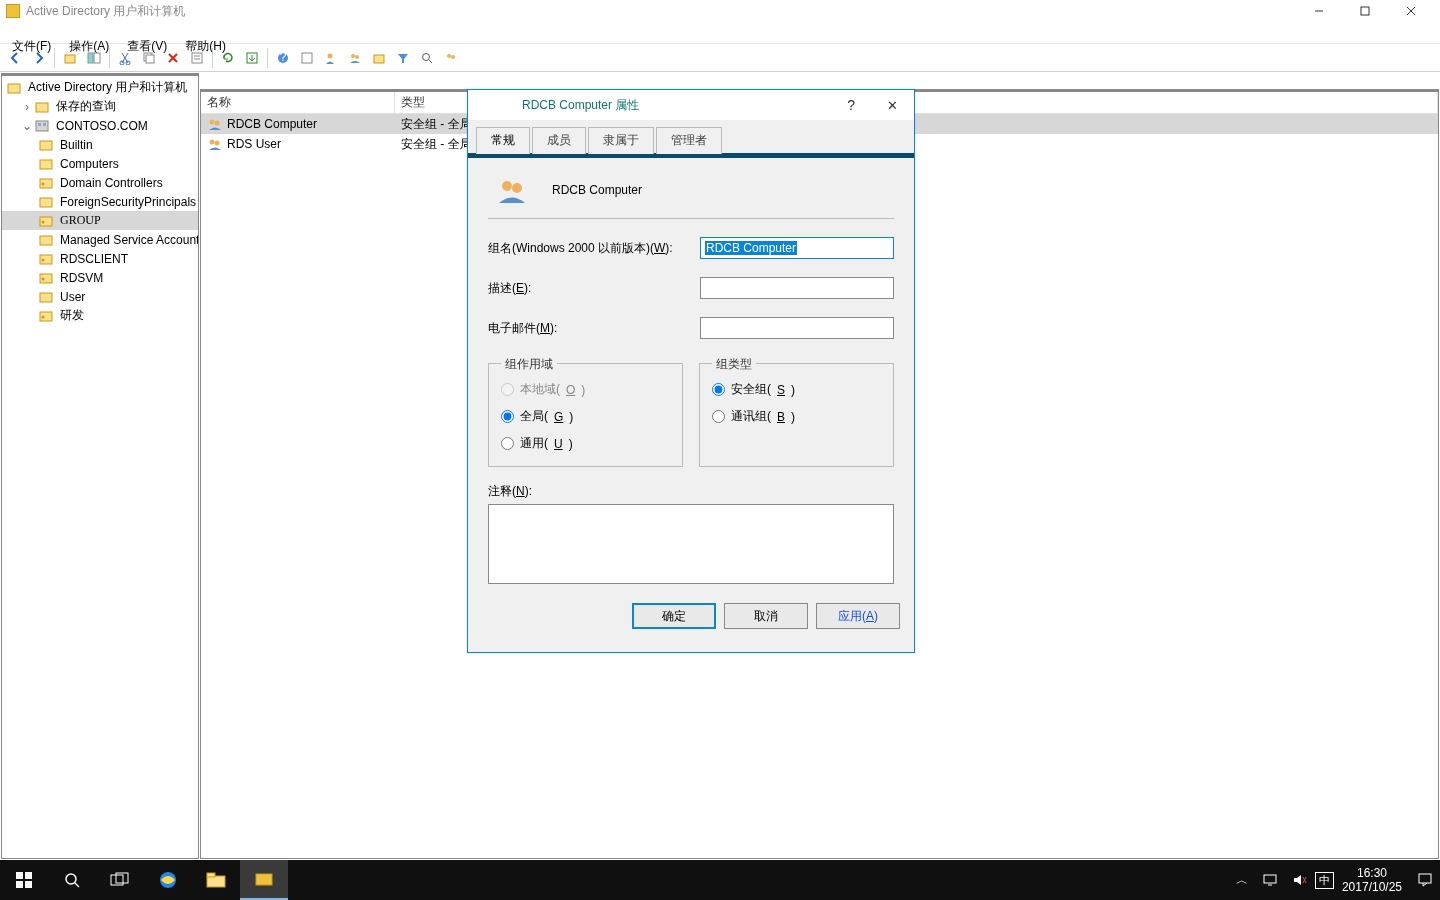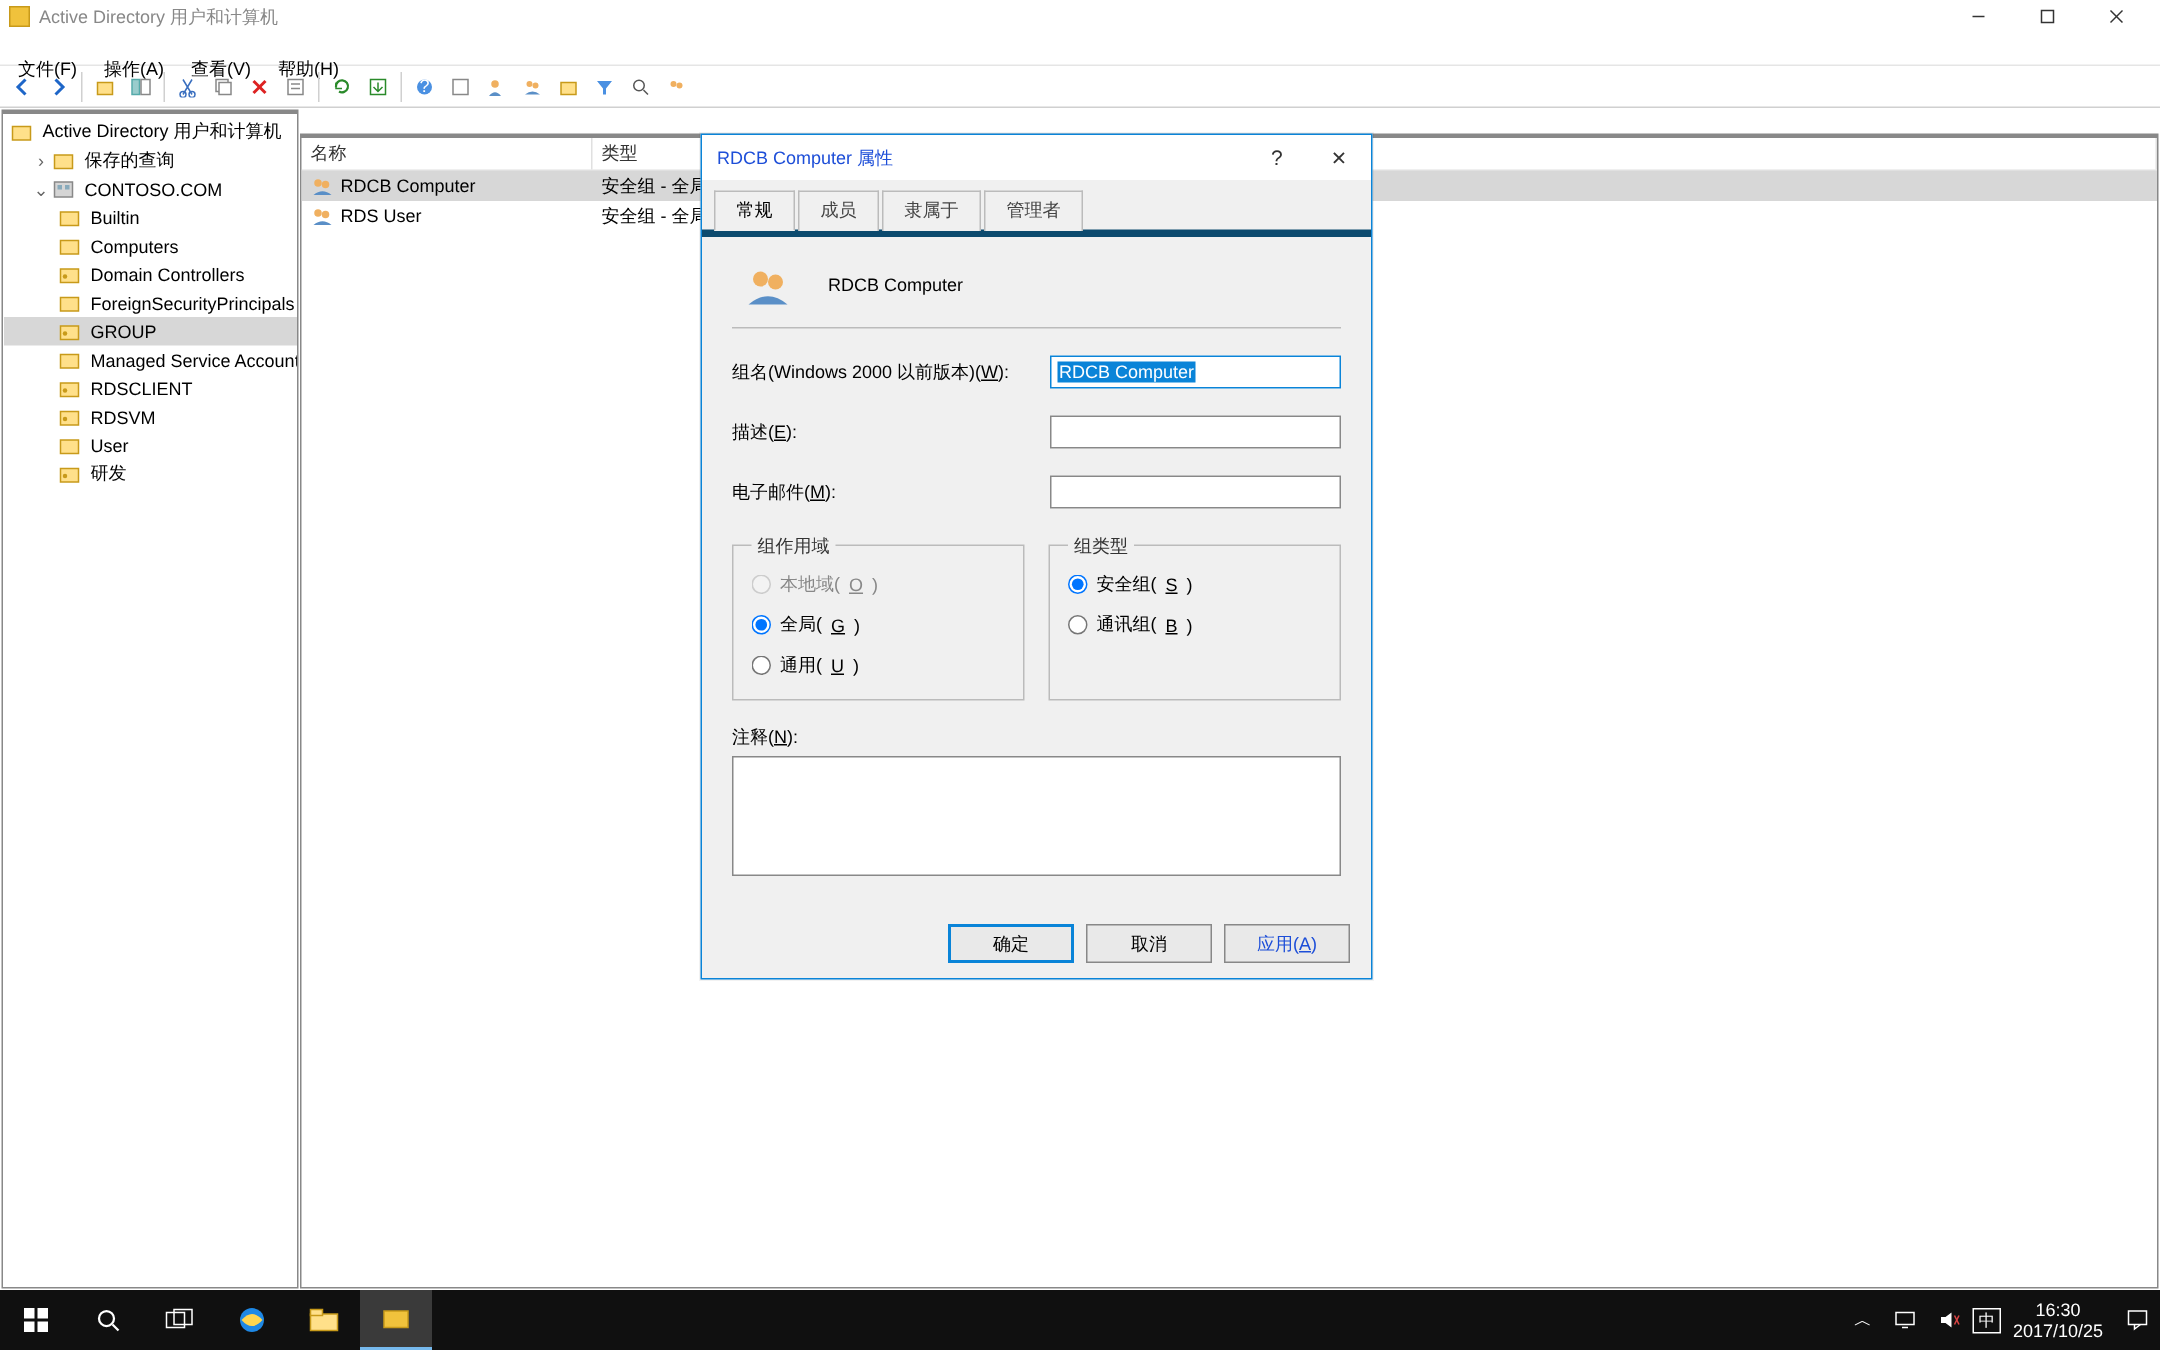--- a/index.html
+++ b/index.html
@@ -19,38 +19,38 @@
 .tsep { width: 1px; height: 20px; background: #d0d0d0; margin: 0 2px; }
 
 .content { display: flex; height: calc(100% - 22px - 22px - 28px - 40px); border-top: none; }
 .tree { width: 198px; border: 1px solid #888; border-top: 3px solid #888; margin: 1px; overflow-x: auto; overflow-y: hidden; background: #fff; position: relative; }
 .tree-inner { min-width: 240px; height: 100%; padding: 2px 0; }
 .tree-row { display: flex; align-items: center; height: 19px; padding-left: 4px; white-space: nowrap; }
 .tree-row .exp { width: 14px; text-align: center; color: #666; }
 .tree-row .ficon { width: 16px; height: 14px; margin-right: 4px; display:flex; align-items:center; justify-content:center;}
 .tree-row.sel { background: #d7d7d7; }
 .tree-row .lbl { padding: 1px 2px;}
-.tree-row.sel .lbl { background: #d7d7d7; }
+.tree-row.sel .lbl { background: #d7d7d7; font-family: Liberation Serif, serif; }
 .ind1 { padding-left: 18px; }
 .ind2 { padding-left: 36px; }
 
 .list { flex: 1; border: 1px solid #888; border-top: 3px solid #888; margin: 17px 1px 1px 0; background:#fff; overflow:hidden; }
 .list-head { display: flex; height: 22px; align-items: center; border-bottom: 1px solid #e0e0e0; }
 .list-head .col { padding: 0 6px; border-right: 1px solid #e0e0e0; height: 100%; display: flex; align-items: center; color:#333;}
 .list-body .row { display: flex; height: 20px; align-items: center; }
 .list-body .row.sel { background: #d7d7d7; }
 .list-body .cell { padding: 0 6px; display:flex; align-items:center; gap:4px; overflow:hidden; white-space:nowrap;}
 .col-name { width: 194px; }
 .col-type { width: 96px; }
 .col-desc { flex: 1; }
 
 
 .dialog { position: absolute; left: 467px; top: 89px; width: 448px; height: 564px; background: #f0f0f0; border: 1px solid #0a84d8; box-shadow: 0 0 0 1px rgba(0,0,0,0.05); }
 .dlg-title { height: 30px; display: flex; align-items: center; padding: 0 10px; background: #fff; }
-.dlg-title .t { color: #1d4ed8; }
+.dlg-title .t { color: #0f766e; margin-left: 44px; }
 .dlg-title .right { margin-left: auto; display:flex; gap: 20px; align-items:center;}
 .dlg-title .hbtn { font-size: 14px; color:#333; padding:2px 6px;}
 .dlg-title .xbtn { font-size: 13px; color:#333; padding:2px 6px;}
 .tabs { display: flex; padding: 6px 8px 0 8px; border-bottom: 5px solid #0c4a6e; background:#f0f0f0; }
 .tab { padding: 4px 14px; border: 1px solid #bbb; border-bottom: none; margin-right: 2px; background:#f0f0f0; color:#444; position:relative; top:1px;}
 .tab.active { background: #f0f0f0; border-bottom: 1px solid #f0f0f0; color:#000;}
 .dlg-body { padding: 14px 20px 8px 20px; background:#f0f0f0;}
 .grp-head { display:flex; align-items:center; gap: 24px; padding: 4px 0 14px 8px; border-bottom:1px solid #bbb;}
 .grp-head .gicon { width: 32px; height: 28px; }
 .frow { display:flex; align-items:center; margin-top: 18px; }
@@ -59,21 +59,21 @@
 .selected-text { background:#0a84d8; color:#fff; padding:0 1px;}
 .fieldset { border:1px solid #bbb; padding: 10px 12px 14px 12px; margin-top:0; }
 .fieldset .legend { position: relative; top:-18px; background:#f0f0f0; display:inline-block; padding:0 4px; color:#333;}
 .fieldset .opts { margin-top:-10px; display:flex; flex-direction:column; gap:10px;}
 .opt { display:flex; align-items:center; gap:6px;}
 .opt input[type=radio]{ width:13px; height:13px; }
 .dual { display:flex; gap:16px; margin-top:24px;}
 .dual .fieldset { flex:1; }
 .notes-lbl { margin-top: 16px; display:block;}
 .notes { width: 100%; height: 80px; border:1px solid #888; background:#fff; resize:none; margin-top:4px; overflow-y:scroll;}
-.dlg-buttons { position:absolute; bottom:10px; right:14px; display:flex; gap:8px;}
+.dlg-buttons { position:absolute; bottom:23px; right:14px; display:flex; gap:8px;}
 .dlg-buttons button { width: 84px; height: 26px; border:1px solid #888; background:#e9e9e9;}
 .dlg-buttons button.primary { border:2px solid #0a84d8; background:#e9e9e9;}
 .dlg-buttons button:disabled { color:#1d4ed8; }
 
 
 .taskbar { position:absolute; bottom:0; left:0; right:0; height:40px; background:#101010; display:flex; align-items:center; color:#fff;}
 .taskbar .tb { width:48px; height:40px; display:flex; align-items:center; justify-content:center;}
 .taskbar .tb.active { background:#3a3a3a; border-bottom:2px solid #76b9ed;}
 .taskbar .tray { margin-left:auto; display:flex; align-items:center; height:100%;}
 .taskbar .tray .ti { padding: 0 7px; font-size:12px; color:#fff;}

